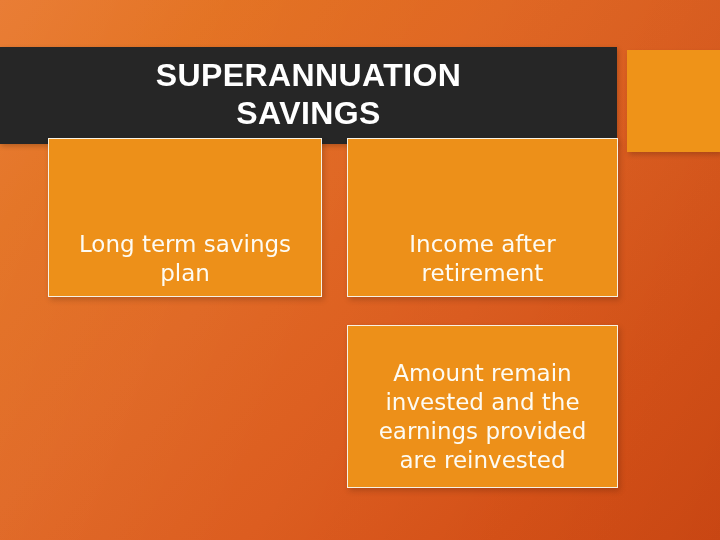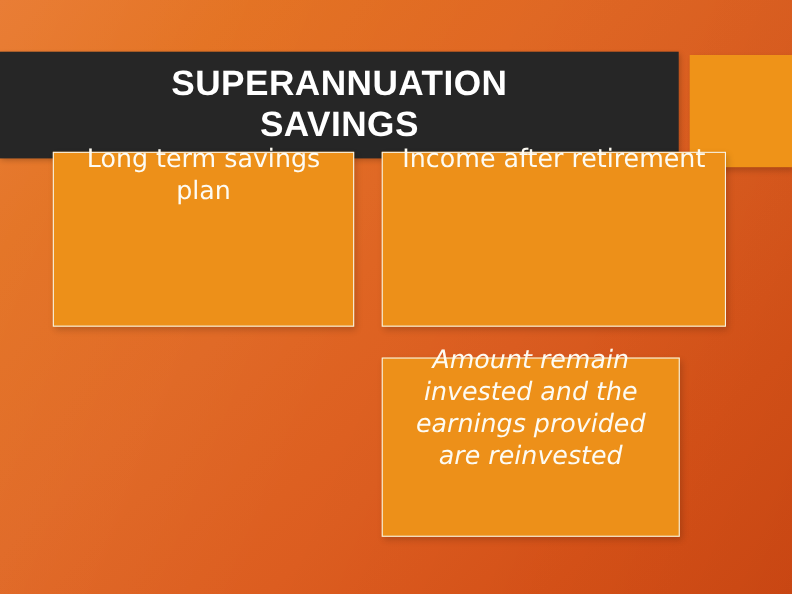--- a/index.html
+++ b/index.html
@@ -92,47 +92,47 @@
 
   
   .card {
     position: absolute;
     z-index: 5;
     background: #ed9019;
     border: 1px solid #f7f2e4;
     box-sizing: border-box;
     box-shadow: 2px 3px 6px rgba(0,0,0,0.18);
     display: flex;
-    align-items: flex-start;
+    align-items: flex-end;
     justify-content: center;
   }
 
   .card-text {
     color: #fdfbf3;
     font-family: "DejaVu Sans", sans-serif;
     font-weight: 400;
     font-size: 23px;
     line-height: 29px;
     text-align: center;
     padding: 0 12px;
     width: 100%;
     box-sizing: border-box;
   }
 
   
   .card-1 { left: 48px;  top: 138px; width: 274px; height: 159px; }
-  .card-2 { left: 347px; top: 138px; width: 313px; height: 159px; }
+  .card-2 { left: 347px; top: 138px; width: 271px; height: 159px; }
   .card-3 { left: 48px;  top: 326px; width: 274px; height: 161px; }
   .card-4 { left: 347px; top: 325px; width: 271px; height: 163px; }
 
   
   .card-1 .card-text { transform: translateY(-8px); }
   .card-2 .card-text { transform: translateY(-8px); }
   .card-3 .card-text { transform: translateY(-9px); }
-  .card-4 .card-text { transform: translateY(-12px); font-style: italic; }
+  .card-4 .card-text { transform: translateY(-12px); }
 </style>
 </head>
 <body>
 
 <div id="slide">
 
   <div class="deco-square"></div>
 
   <div class="title-band"></div>
 

